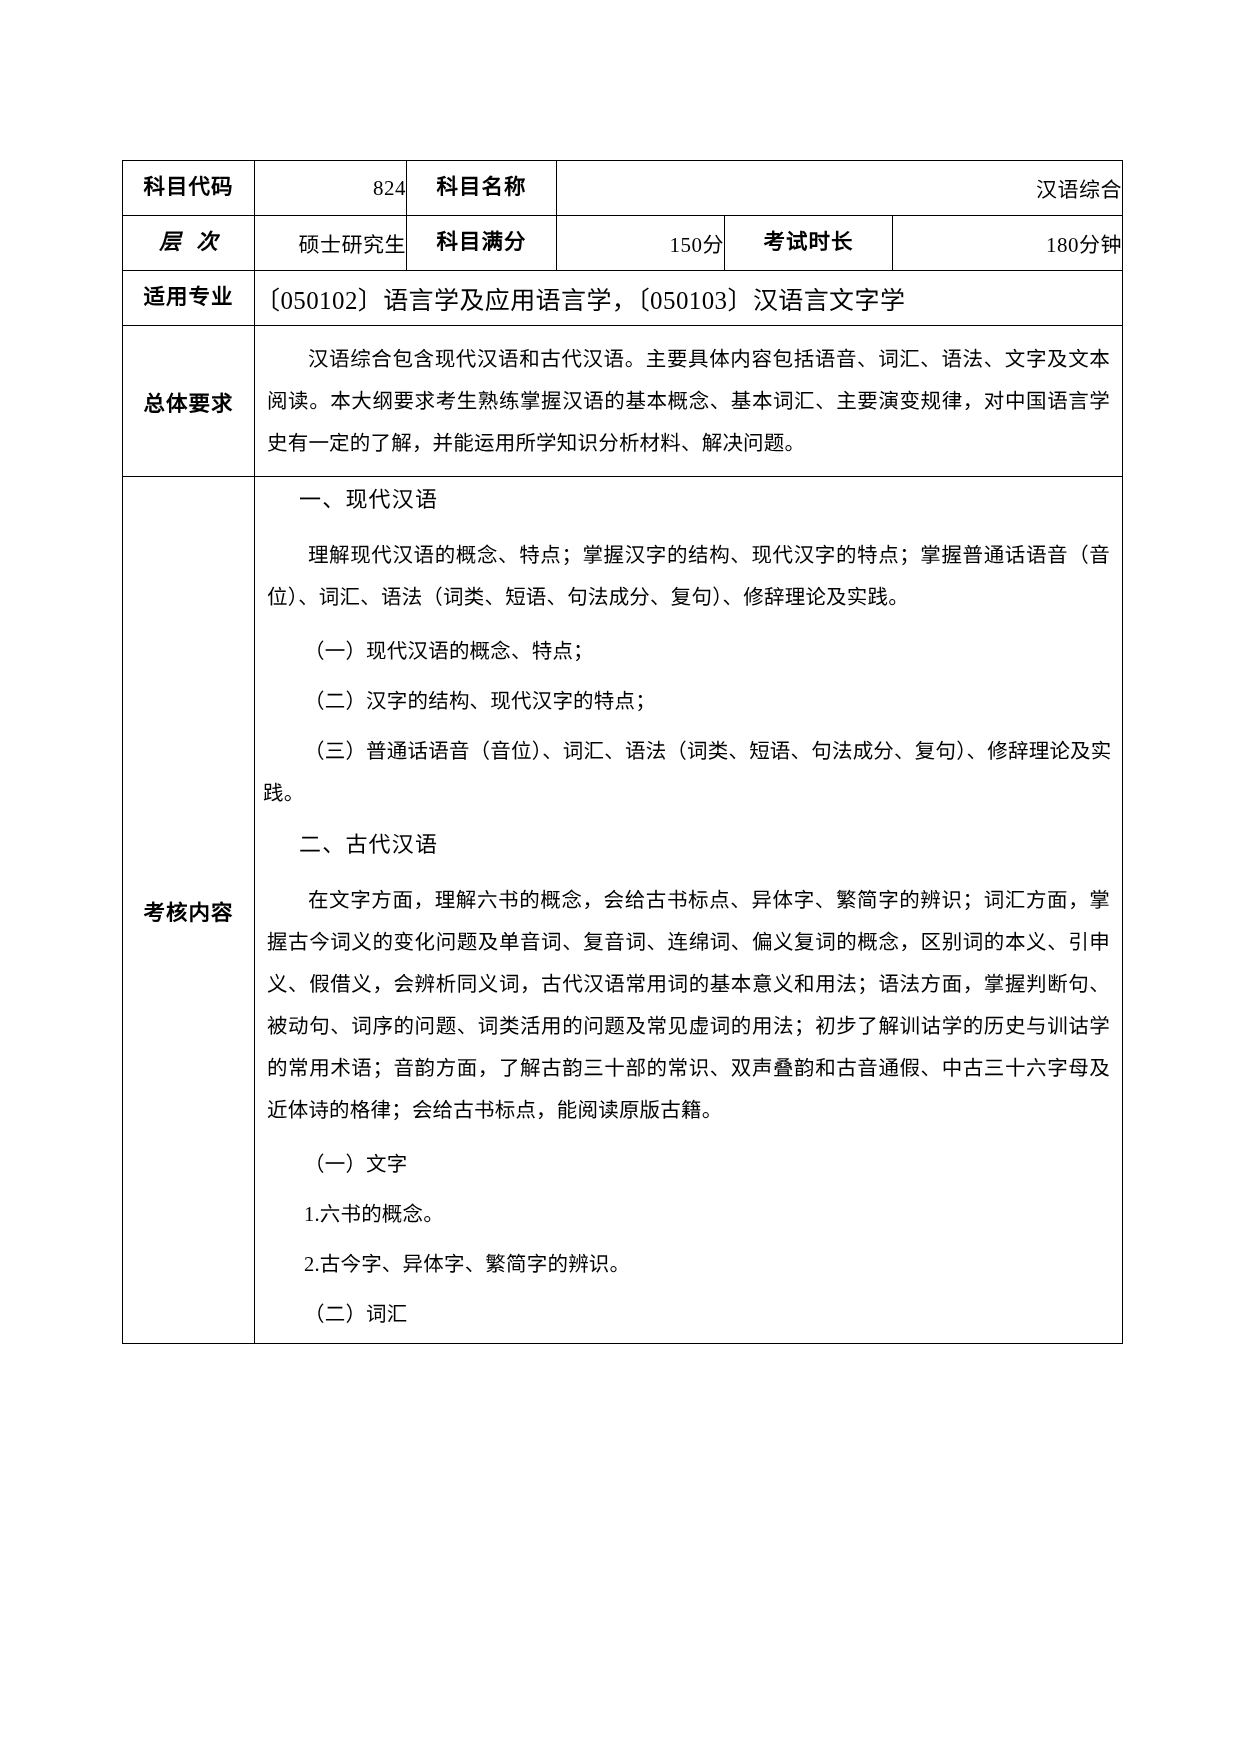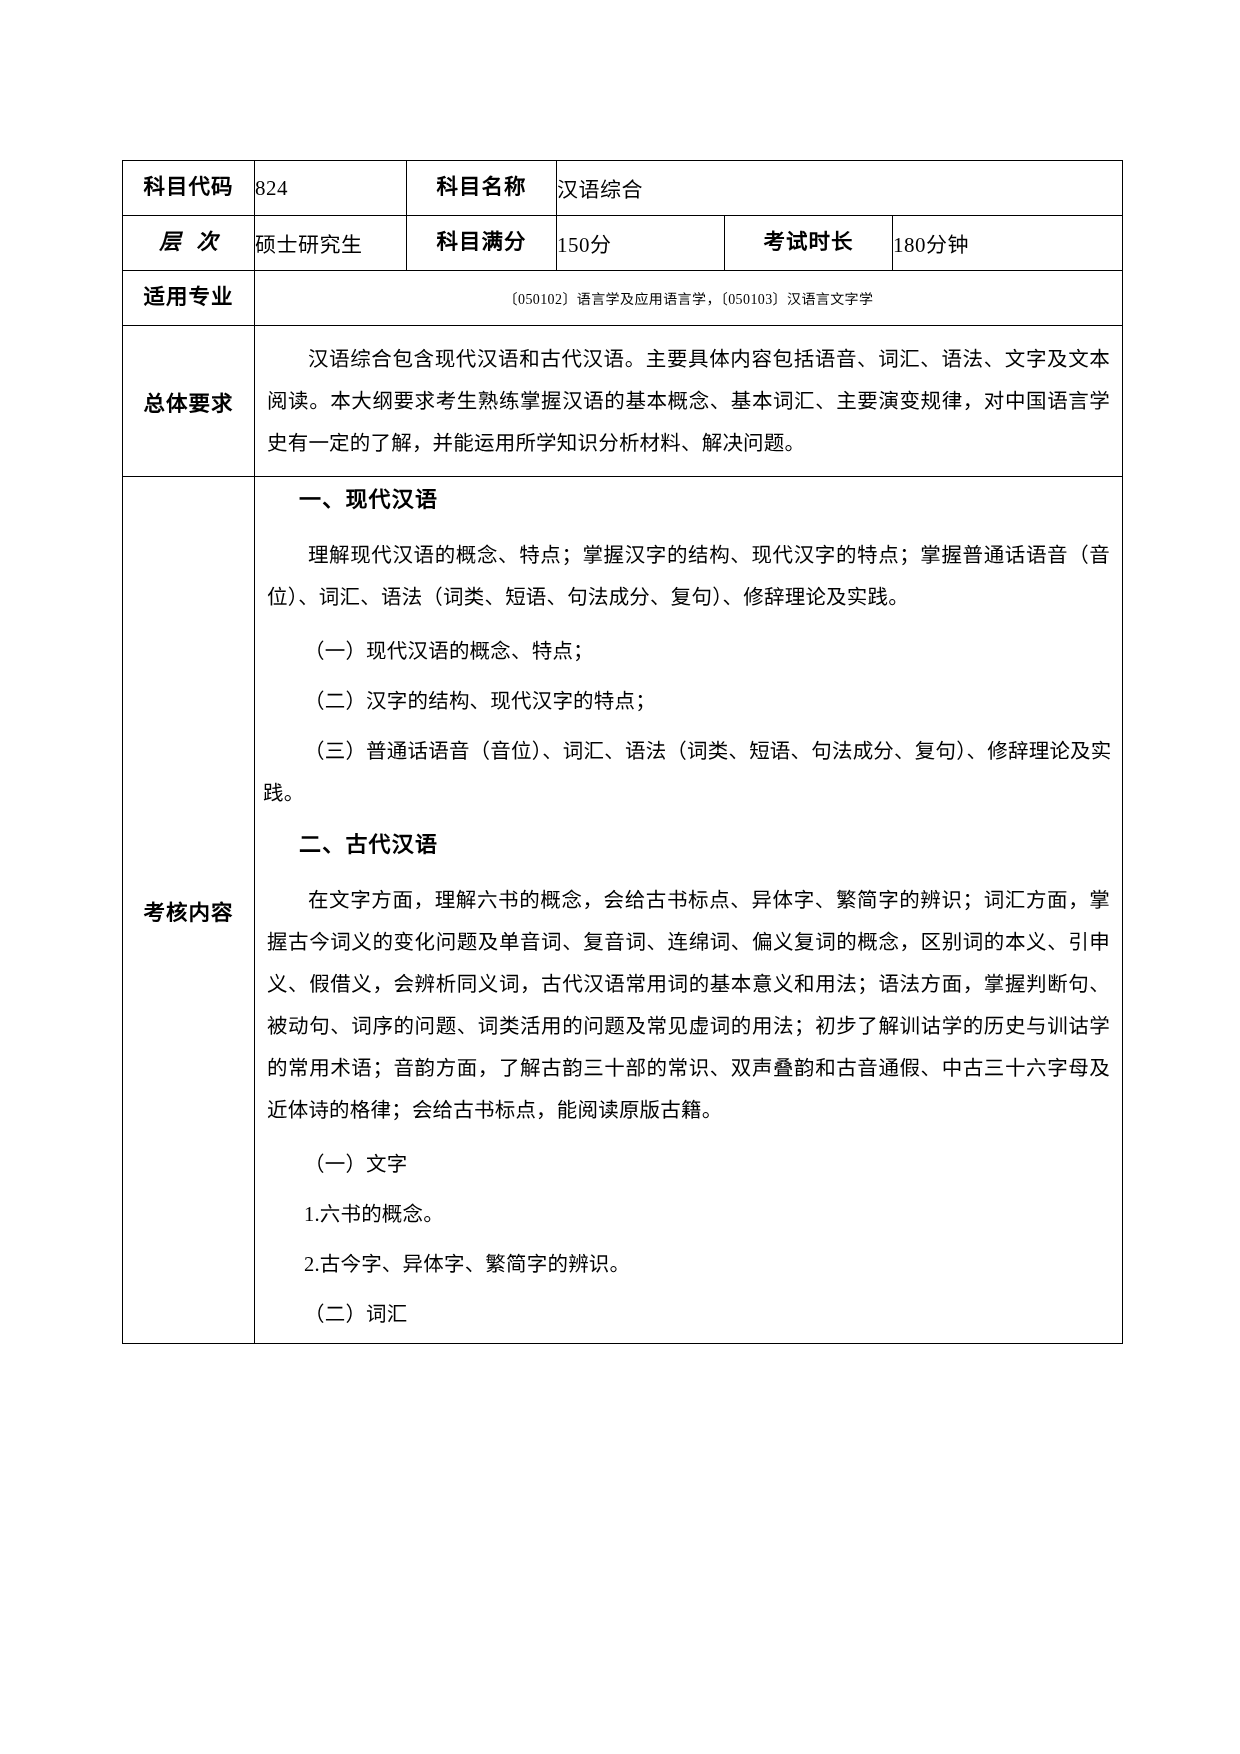--- a/index.html
+++ b/index.html
@@ -42,31 +42,31 @@
     padding: 6px 2px;
     white-space: nowrap;
   }
   .lbl-wide {
     letter-spacing: 5px;
     text-indent: 5px;
     font-style: italic;
   }
   
   .val {
-    text-align: left;
+    text-align: right;
     font-size: 21px;
     letter-spacing: 0.5px;
     padding: 10px 6px;
     white-space: nowrap;
   }
   .row-head td { height: 54px; }
   .row-major td { height: 54px; margin-left: 44px; }
   .major-text {
-    text-align: center;
-    font-size: 14px;
+    text-align: left;
+    font-size: 25px;
     letter-spacing: 0.4px;
     padding: 10px 8px;
   }
   
   .body-cell {
     padding: 14px 18px 16px 18px;
     vertical-align: middle;
   }
   .body-cell.top {
     vertical-align: top;
@@ -77,21 +77,21 @@
     text-align: justify;
     text-justify: inter-ideograph;
     letter-spacing: 0.2px;
     margin: 12px;
   }
   .para.indent {
     text-indent: 2em;
   }
   .section-title {
     font-size: 22px;
-    font-weight: bold;
+    font-weight: normal;
     line-height: 2.05;
     margin: 0;
     text-indent: 2em;
     letter-spacing: 1.2px;
   }
   .sub {
     font-size: 20.5px;
     line-height: 2.05;
     margin: 8px;
     text-indent: 2em;

